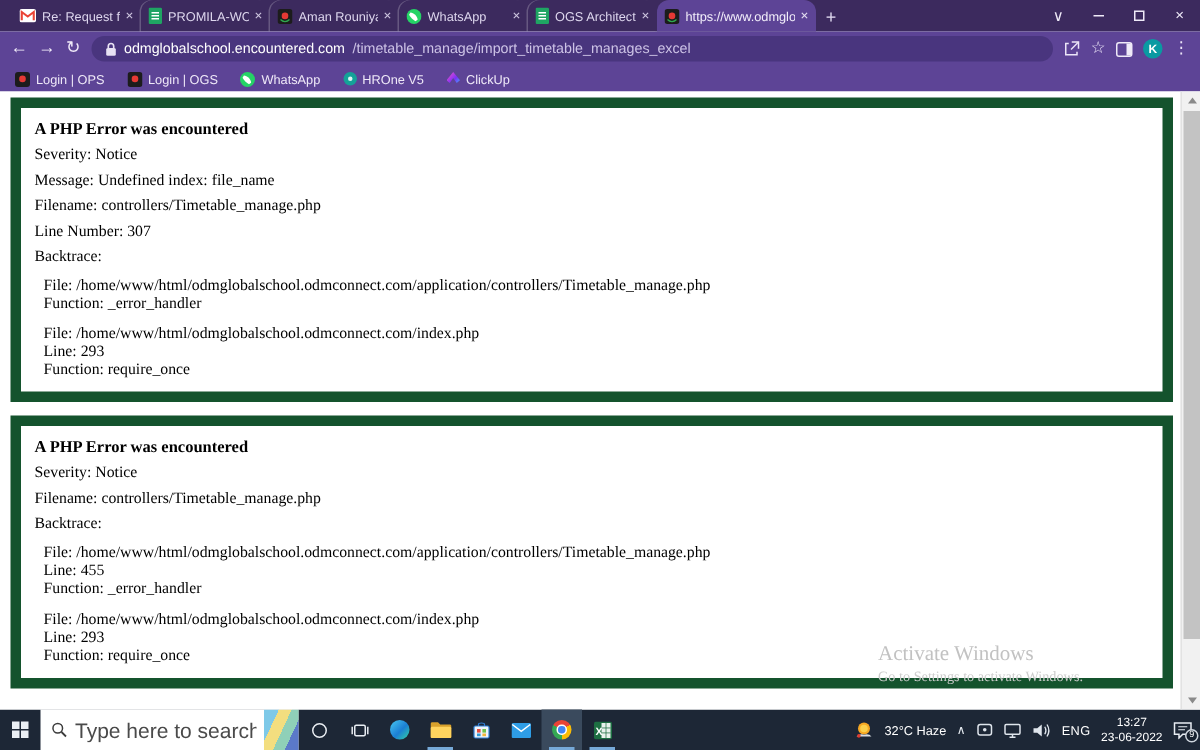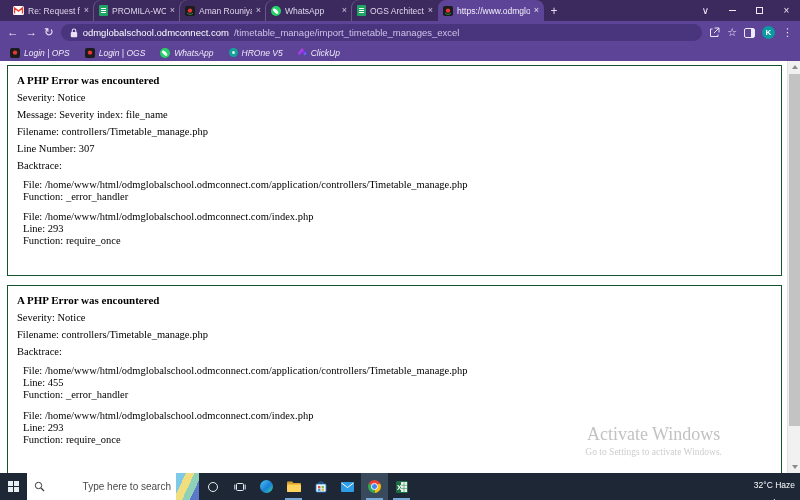--- a/index.html
+++ b/index.html
@@ -28,66 +28,66 @@
             gap:5px; padding:0 9px; font-size:9.5px; white-space:nowrap; overflow:hidden; }
   .url-domain { color:#ffffff; }
   .url-path { color:#cdc3e6; }
   .tb-icon { color:#ece5f8; font-size:11px; line-height:1; }
   .panel-icon { width:11px; height:10px; border:1.5px solid #efeaf8; border-radius:2px; position:relative; }
   .panel-icon i { position:absolute; top:0; right:0; bottom:0; width:3px; background:#efeaf8; }
   .avatar { width:13px; height:13px; border-radius:50%; background:#0a9aa2; color:#fff; font-size:8px;
             display:flex; align-items:center; justify-content:center; font-weight:bold; }
 
   .bookmarks { height:17px; background:#5d4496; display:flex; align-items:center; gap:15px; padding:0 10px; }
-  .bm { display:flex; align-items:center; gap:4px; color:#efe9f8; font-size:8.5px; white-space:nowrap;font-style:italic; }
+  .bm { display:flex; align-items:center; gap:4px; color:#efe9f8; font-size:8.5px; white-space:nowrap; }
   .hrone-dot { width:9px; height:9px; border-radius:50%; background:#14a298; display:inline-block; position:relative; }
   .hrone-dot i { position:absolute; inset:3px; border-radius:50%; background:#d9f5f2; }
   .clickup-ic { width:9px; height:9px; display:inline-block; background:linear-gradient(135deg,#f953c6,#7b2ff7 55%,#2ecbfd);
                 clip-path:polygon(50% 0,100% 62%,76% 82%,50% 44%,24% 82%,0 62%); }
 
   
   .content { height:412px; background:#fff; position:relative; overflow:hidden;
              font-family:"Liberation Serif","DejaVu Serif",serif; color:#000; }
-  .error-box { border:1px solid #14532d; margin:4px 18px 9px 7px; padding:1px 10px 20px 9px; }
+  .error-box { border:7px solid #14532d; margin:4px 18px 9px 7px; padding:1px 10px 0 9px; }
   .error-box h4 { font-size:11px; font-weight:bold; margin:7px 0 5px; }
   .error-box p { font-size:10.5px; margin:6px 0; }
   .trace { font-size:10.5px; line-height:1.15; margin:8px 0 8px 6px; }
 
   .watermark { position:absolute; right:78px; bottom:16px; color:#c6c6c6; pointer-events:none; }
-  .watermark .wm1 { font-size:18px; color:#c2c2c2;text-align:center; }
+  .watermark .wm1 { font-size:14px; color:#c2c2c2; }
   .watermark .wm2 { font-size:9.5px; color:#cdcdcd; margin-top:2px; }
 
   .scrollbar { position:absolute; top:0; right:0; width:13px; height:100%; background:#f1f1f1; border-left:1px solid #e2e2e2; }
   .sb-up, .sb-down { position:absolute; left:0; width:13px; height:12px; display:flex; align-items:center; justify-content:center; }
   .sb-up { top:0; } .sb-down { bottom:0; }
   .sb-up i { border-left:3px solid transparent; border-right:3px solid transparent; border-bottom:4px solid #8a8a8a; }
   .sb-down i { border-left:3px solid transparent; border-right:3px solid transparent; border-top:4px solid #8a8a8a; }
   .sb-thumb { position:absolute; left:1px; width:11px; top:13px; height:352px; background:#c3c3c3; }
 
   
   .taskbar { height:27px; background:#1d2736; display:flex; align-items:stretch; color:#fff; }
   .tstart { width:38px; display:flex; align-items:center; justify-content:center; }
   .winlogo { display:grid; grid-template-columns:5px 5px; grid-template-rows:5px 5px; gap:1px; }
   .winlogo i { background:#e9eef3; }
   .tsearch { width:172px; background:#fff; display:flex; align-items:center; gap:5px; padding-left:7px; }
-  .tsearch input { border:none; outline:none; flex:1; font-size:10px; color:#222; min-width:0; background:transparent;
+  .tsearch input { border:none; outline:none; flex:1; font-size:14px; color:#222; min-width:0; background:transparent;
                    font-family:"Liberation Sans",sans-serif;text-align:right; }
   .tsearch input::placeholder { color:#4a4a4a; }
   .tsearch-img { width:23px; align-self:stretch;
     background:linear-gradient(115deg,#7ec9e8 0 28%,#f3de7f 28% 52%,#8fd0b8 52% 74%,#5b79c9 74%); }
   .ticons { display:flex; align-items:stretch; }
   .ticon { width:27px; display:flex; align-items:center; justify-content:center; position:relative; }
   .ticon.open::after { content:""; position:absolute; bottom:0; left:5px; right:5px; height:2px; background:#76a9d8; }
   .ticon.active { background:#3a4a5d; }
   .cortana-ring { width:10px; height:10px; border:1.5px solid #eaeef3; border-radius:50%; }
   .edge-ic { width:13px; height:13px; border-radius:50%; background:linear-gradient(135deg,#49c9f2,#1b7fd4 55%,#35d3a2); }
   .chrome-ic { width:13px; height:13px; border-radius:50%; position:relative;
     background:conic-gradient(from -60deg,#ea4335 0 120deg,#fbbc05 120deg 240deg,#34a853 240deg 360deg); }
   .chrome-ic i { position:absolute; inset:3.2px; background:#4285f4; border:1.2px solid #fff; border-radius:50%; }
-  .tray { margin-left:auto; display:flex; align-items:center; gap:7px; padding-right:5px; font-size:8.5px;flex-direction:column; }
+  .tray { margin-left:auto; display:flex; align-items:center; gap:7px; padding-right:5px; font-size:8.5px; }
   .tray-chev { font-size:8px; color:#e8edf3; }
   .lang { font-size:8.5px; letter-spacing:.3px; }
   .clock { text-align:center; font-size:8px; line-height:1.25; }
   .notif { position:relative; display:flex; align-items:center; }
   .badge { position:absolute; right:-4px; bottom:-2px; width:9px; height:9px; border-radius:50%; background:#16202e;
            border:1px solid #cfd6de; color:#fff; font-size:6px; display:flex; align-items:center; justify-content:center; }
 </style>
 </head>
 <body>
 
@@ -164,21 +164,21 @@
 
   <div class="toolbar">
     <span class="navbtn">←</span>
     <span class="navbtn">→</span>
     <span class="navbtn">↻</span>
     <div class="urlbar">
       <svg width="8" height="10" viewBox="0 0 8 10">
           <rect x="0.8" y="4" width="6.4" height="5.2" rx="1" fill="#e7e1f3"></rect>
           <path d="M2.2 4 V2.8 Q2.2 1 4 1 Q5.8 1 5.8 2.8 V4" fill="none" stroke="#e7e1f3" stroke-width="1.1"></path>
         </svg>
-      <span class="url-domain">odmglobalschool.odmconnect.com</span>
+      <span class="url-domain">odmglobalschool.encountered.com</span>
         <span class="url-path">/timetable_manage/import_timetable_manages_excel</span>
     </div>
     <svg class="tb-icon" width="11" height="11" viewBox="0 0 11 11" fill="none" stroke="#ece5f8" stroke-width="1">
         <path d="M3.5 2 H1.5 V9.5 H9 V7.5"></path>
         <path d="M5.5 1 H10 V5.5"></path>
         <path d="M10 1 L5 6"></path>
       </svg>
     <span class="tb-icon">☆</span>
     <span class="panel-icon">
         <i></i>
@@ -219,21 +219,21 @@
       <span class="clickup-ic"></span>
       <span>ClickUp</span>
     </span>
   </div>
 
   <div class="content">
 
     <div class="error-box">
       <h4>A PHP Error was encountered</h4>
       <p>Severity: Notice</p>
-      <p>Message: Severity index: file_name</p>
+      <p>Message: Undefined index: file_name</p>
       <p>Filename: controllers/Timetable_manage.php</p>
       <p>Line Number: 307</p>
       <p>Backtrace:</p>
       <div class="trace">
         <div>File: /home/www/html/odmglobalschool.odmconnect.com/application/controllers/Timetable_manage.php</div>
         <div>Function: _error_handler</div>
       </div>
       <div class="trace">
         <div>File: /home/www/html/odmglobalschool.odmconnect.com/index.php</div>
         <div>Line: 293</div>

